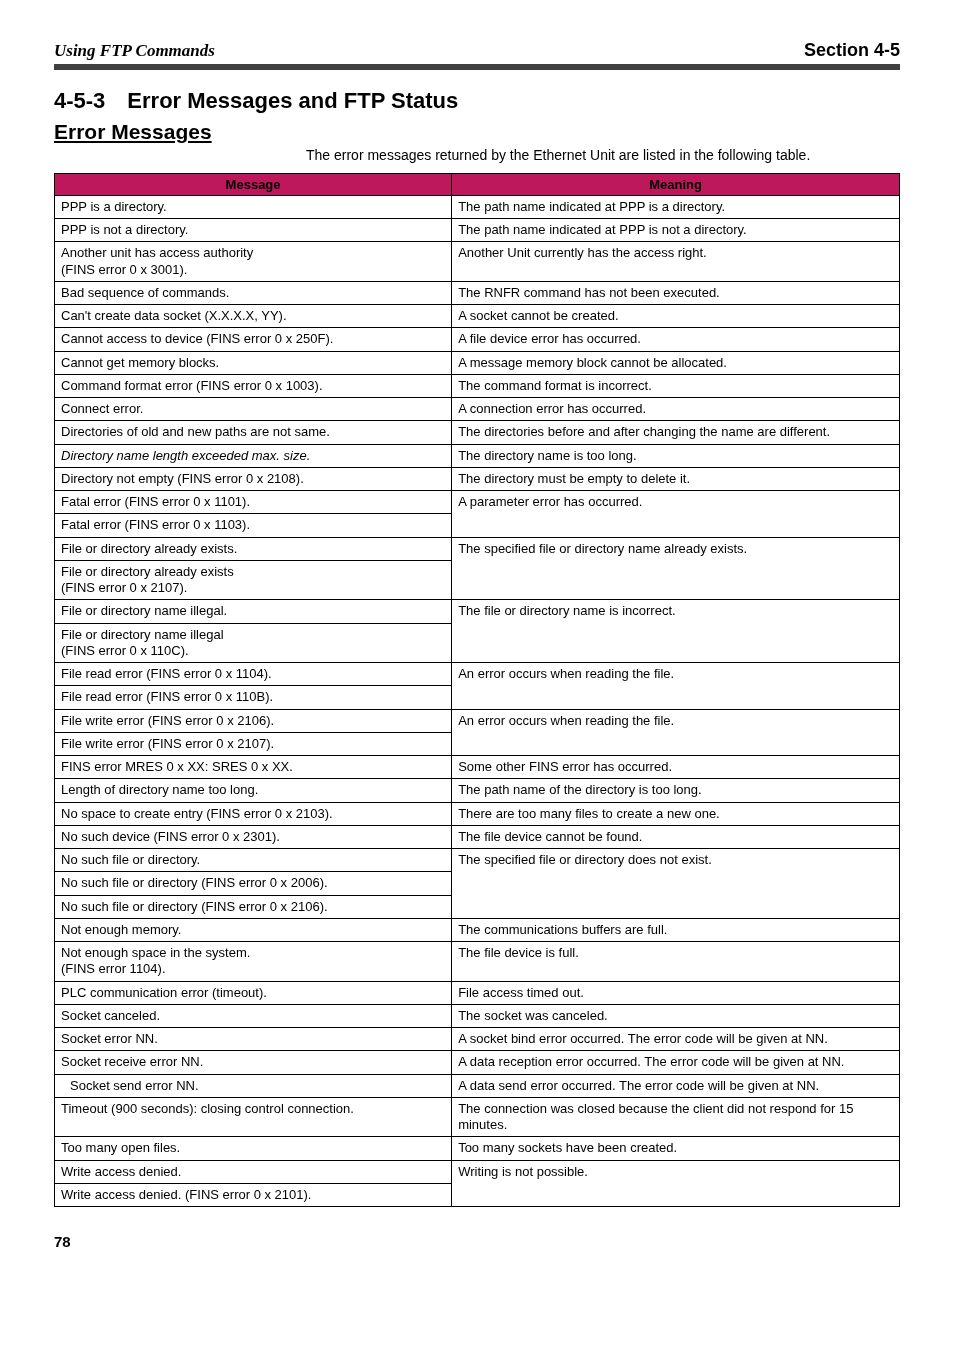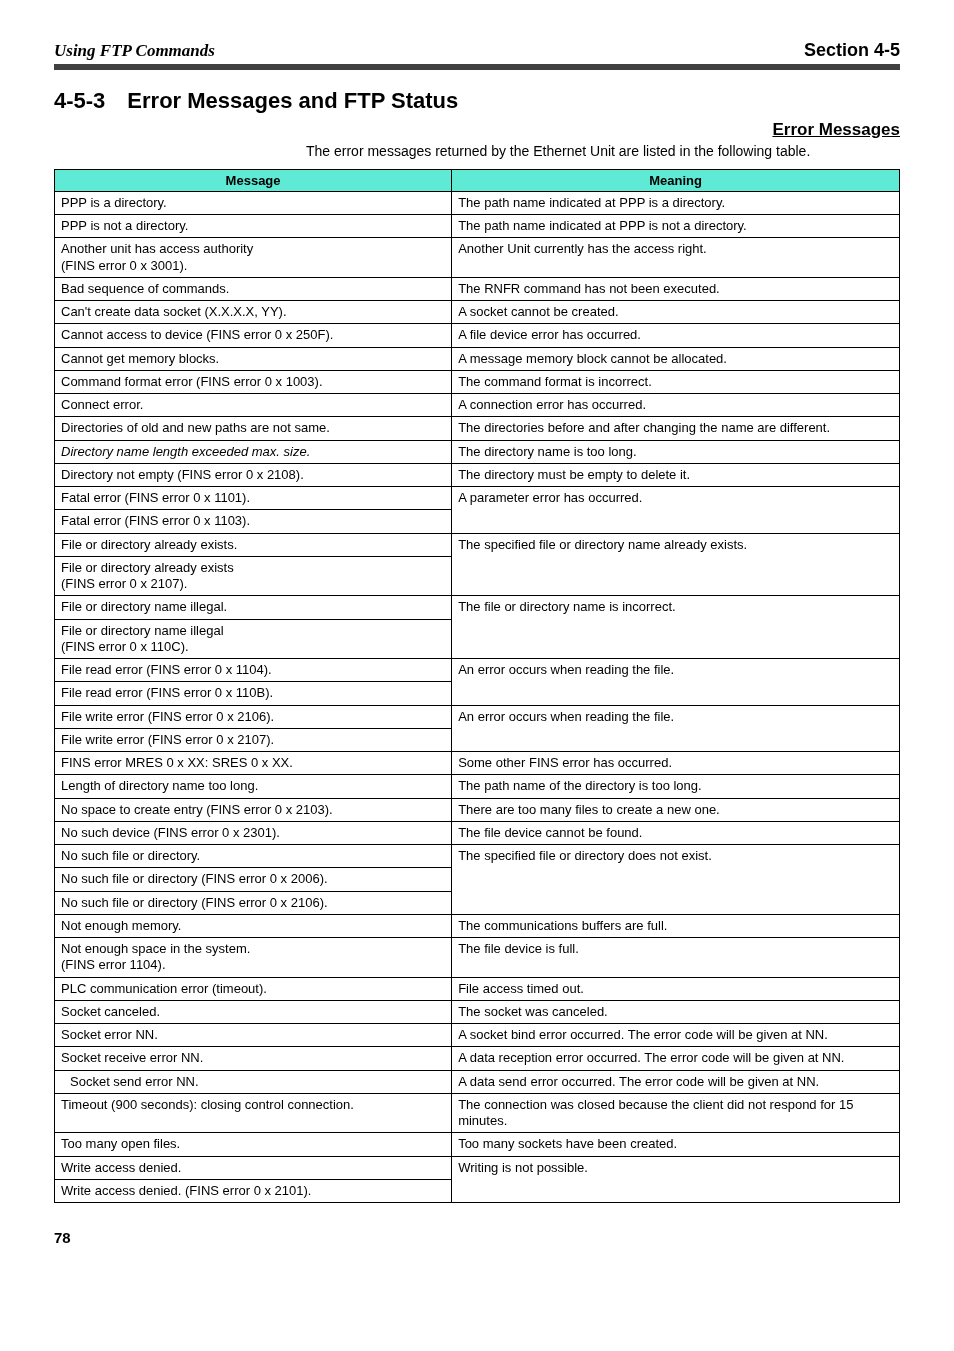--- a/index.html
+++ b/index.html
@@ -29,45 +29,44 @@
     font-weight: bold;
     font-size: 18px;
   }
   h2.section-heading {
     font-size: 22px;
     font-weight: bold;
     margin-bottom: 6px;
   }
   h2.section-heading .num { margin-right: 22px; }
   h3.subheading {
-    font-size: 17px;
+    font-size: 21px;
     font-weight: bold;
     text-decoration: underline;
     margin-bottom: 2px;
-    text-align: right;
   }
   .intro {
     font-size: 14px;
     margin: 0 0 8px 252px;
     line-height: 1.35;
     text-align: justify;
   }
   table.err {
     width: 100%;
     border-collapse: collapse;
     border: 1.6px solid #000;
     font-size: 13px;
   }
   table.err th {
     border: 1px solid #000;
     border-top: 1.6px solid #000;
     padding: 3px 6px;
     font-weight: bold;
     text-align: center;
-    background: #5eead4;
+    background: #be185d;
   }
   table.err td {
     border-left: 1px solid #000;
     border-right: 1px solid #000;
     border-top: 1px solid #000;
     border-bottom: 1px solid #000;
     padding: 3px 6px;
     vertical-align: top;
     line-height: 1.25;
   }

